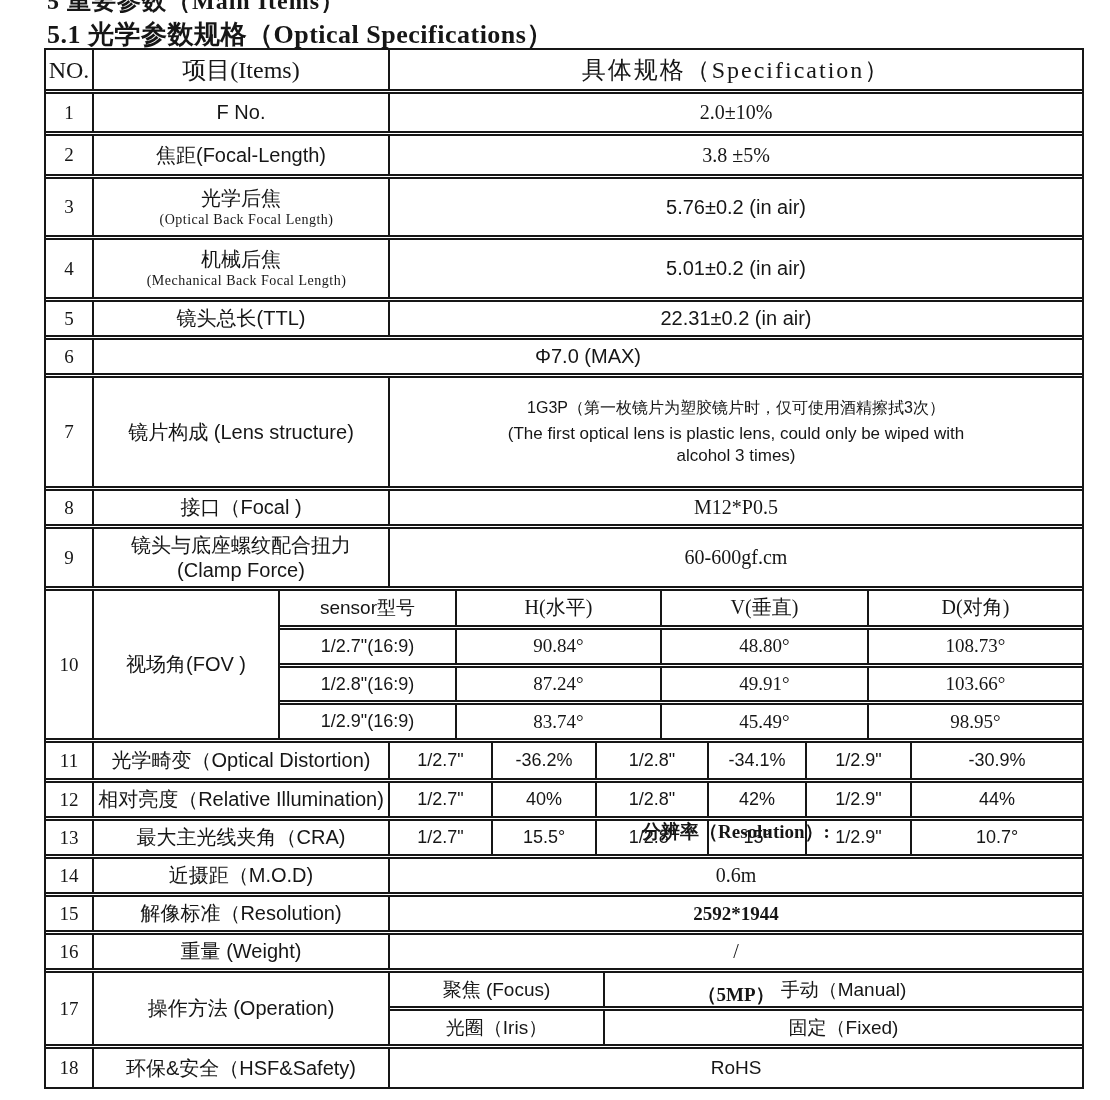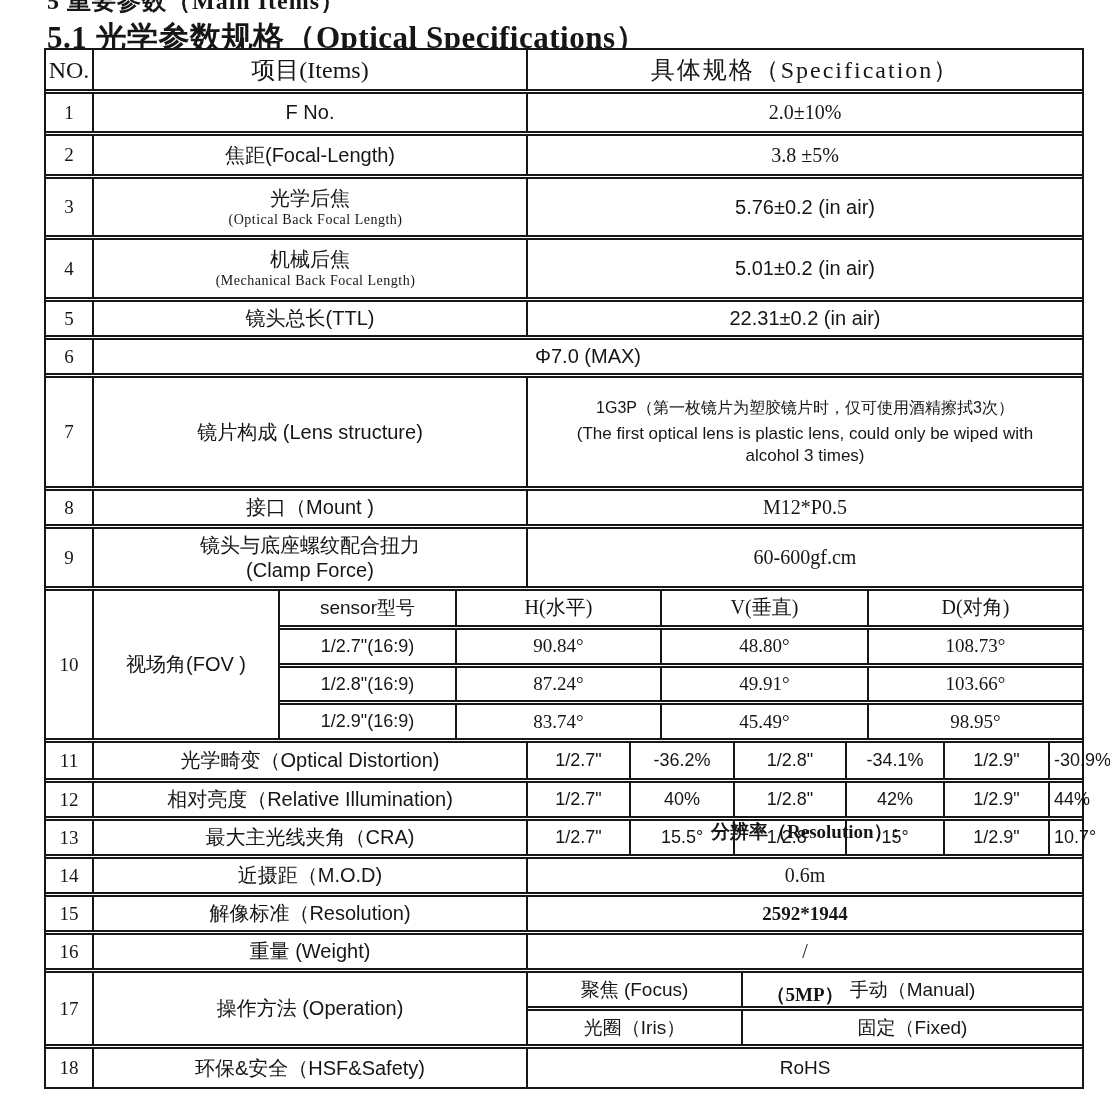--- a/index.html
+++ b/index.html
@@ -16,21 +16,21 @@
     position:absolute; left:47px; top:0; height:13px; width:700px;
     overflow:hidden;
   }
   .clip-head .inner {
     font-family:"Liberation Serif", serif;
     font-weight:700; font-size:24px; margin-top:-15px; letter-spacing:1px;
   }
   .doc-title {
     position:absolute; left:47px; top:17px;
     font-family:"Liberation Serif", serif;
-    font-weight:700; font-size:31px; letter-spacing:0.5px;
+    font-weight:700; font-size:26px; letter-spacing:0.5px;
     white-space:nowrap;
   }
   
   .tbl {
     position:absolute; left:44px; top:48px; width:1040px;
     border:2px solid #161616; background:#fff;
   }
   .row { display:flex; border-bottom:5px double #161616; align-items:stretch; }
   .row:last-child { border-bottom:none; }
   .c {
@@ -40,21 +40,21 @@
     text-align:center; flex-shrink:0;
     line-height:1.25; padding:1px 4px;
   }
   .row > .c:last-child, .subrow > .c:last-child { border-right:none; }
   .grow { flex:1 1 auto;border-radius:18px; }
   .sub { display:flex; flex-direction:column; flex:1 1 auto; }
   .subrow { display:flex; border-bottom:5px double #161616; flex:1 1 auto; }
   .subrow:last-child { border-bottom:none; }
   
   .w-no     { width:48px; }
-  .w-label  { width:434px; }
+  .w-label  { width:296px; }
   .w-fovlab { width:186px; }
   .w-sensor { width:177px; }
   .w-h      { width:205px; }
   .w-v      { width:207px; }
   .w-key    { width:215px; }
   .w-s1 { width:103px; } .w-s2 { width:104px; } .w-s3 { width:112px; }
   .w-s4 { width:98px; }  .w-s5 { width:105px; }
   
   .h-hdr { height:44px; } .h-r1 { height:42px; } .h-r2 { height:43px; }
   .h-r3 { height:61px; }  .h-r4 { height:62px; } .h-38 { height:38px; }
@@ -137,21 +137,21 @@
     <div class="c w-label lab">镜片构成 (Lens structure)</div>
     <div class="c grow">
       <div class="lens-l1">1G3P（第一枚镜片为塑胶镜片时，仅可使用酒精擦拭3次）</div>
       <div class="lens-l2">(The first optical lens is plastic lens, could only be wiped with</div>
       <div class="lens-l2">alcohol 3 times)</div>
     </div>
   </div>
 
   <div class="row h-38">
     <div class="c w-no no">8</div>
-    <div class="c w-label lab">接口（Mount )</div>
+    <div class="c w-label lab">接口（Focal )</div>
     <div class="c grow sf v20">M12*P0.5</div>
   </div>
 
   <div class="row h-r9">
     <div class="c w-no no">9</div>
     <div class="c w-label">
       <div class="lab">镜头与底座螺纹配合扭力</div>
       <div class="lab">(Clamp Force)</div>
     </div>
     <div class="c grow sf v20">60-600gf.cm</div>

